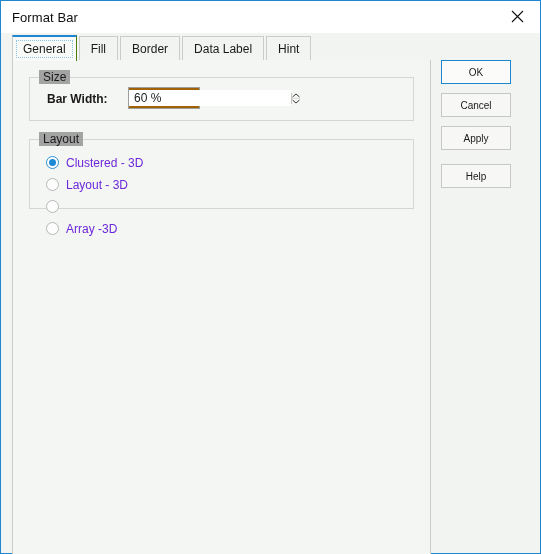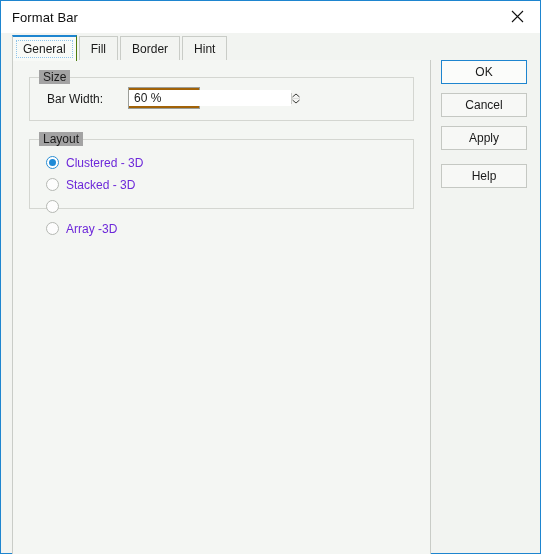--- a/index.html
+++ b/index.html
@@ -153,20 +153,21 @@
     height: 70px;
   }
 
   
   .field-label {
     position: absolute;
     left: 17px;
     top: 14px;
     font-size: 12px;
     color: #1a1a1a;
+    font-weight: bold;
   }
   .spinbox {
     position: absolute;
     left: 98px;
     top: 9px;
     width: 72px;
     height: 22px;
     box-sizing: border-box;
     border: 1px solid #9b9e99;
     background: #a16207;
@@ -241,26 +242,26 @@
   }
 
   
   .buttons {
     position: absolute;
     left: 440px;
     top: 27px;
     width: 86px;
   }
   .btn {
-    width: 86px;
+    width: 70px;
     height: 24px;
     box-sizing: border-box;
     border: 1px solid #c5c8c3;
     background: #f7f8f6;
-    font-size: 12px;
+    font-size: 10px;
     color: #1a1a1a;
     font-family: "Liberation Sans", sans-serif;
     display: flex;
     align-items: center;
     justify-content: center;
     cursor: default;
     margin-bottom: 9px;
     padding: 0;
   }
   .btn.default {
@@ -288,20 +289,23 @@
     <div class="tabstrip">
       <div class="tab active">
         <span>General</span>
         <span class="tab-focus"></span>
       </div>
       <div class="tab">
         <span>Fill</span>
       </div>
       <div class="tab">
         <span>Border</span>
+      </div>
+      <div class="tab">
+        <span>Data Label</span>
       </div>
       <div class="tab">
         <span>Hint</span>
       </div>
     </div>
 
     <div class="tabpage">
 
       <div class="groupbox" id="group-size">
         <div class="gb-title">Size</div>
@@ -328,21 +332,21 @@
       <div class="groupbox" id="group-layout">
         <div class="gb-title">Layout</div>
 
         <div class="radio-row checked" style="top:14px">
           <span class="radio-mark"></span>
           <span class="radio-label">Clustered - 3D</span>
         </div>
 
         <div class="radio-row" style="top:36px">
           <span class="radio-mark"></span>
-          <span class="radio-label">Stacked - 3D</span>
+          <span class="radio-label">Layout - 3D</span>
         </div>
 
         <div class="radio-row" style="top:58px">
           <span class="radio-mark"></span>
         </div>
 
         <div class="radio-row" style="top:80px">
           <span class="radio-mark"></span>
           <span class="radio-label">Array -3D</span>
         </div>

